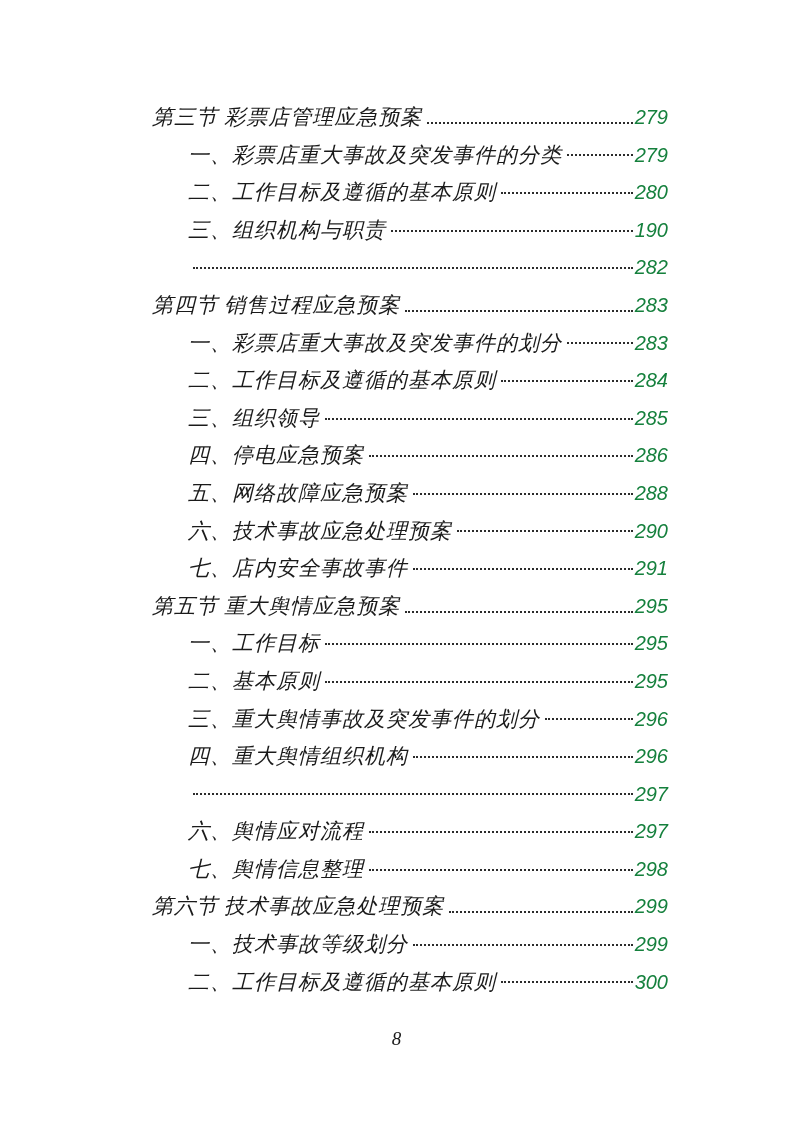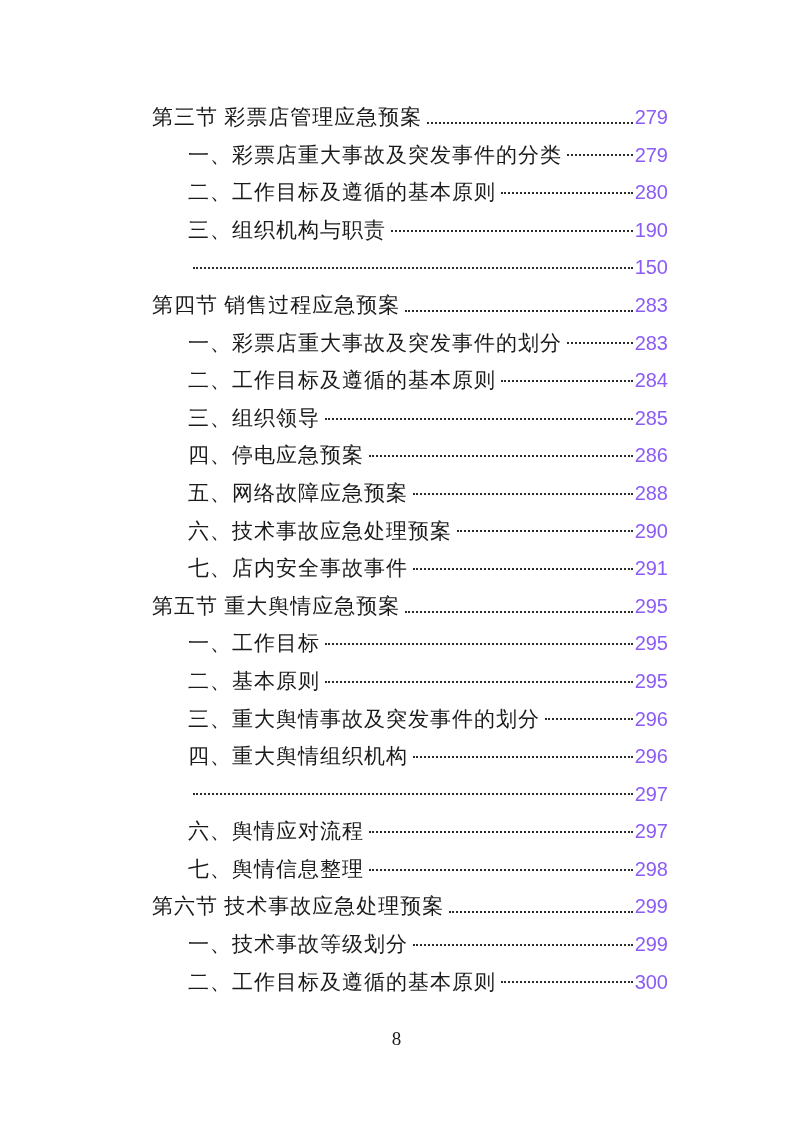--- a/index.html
+++ b/index.html
@@ -8,20 +8,21 @@
     background: #ffffff;
   }
   .page {
     position: relative;
     width: 793px;
     height: 1122px;
     background: #ffffff;
     overflow: hidden;
     font-family: "Liberation Serif", "DejaVu Serif", serif;
     color: #1a1a1a;
+    font-style: italic;
   }
   .toc {
     position: absolute;
     left: 152px;
     top: 99px;
     width: 516px;
   }
   .toc-row {
     display: flex;
     align-items: baseline;
@@ -41,21 +42,21 @@
   }
   .toc-leader {
     flex: 1 1 auto;
     min-width: 12px;
     border-bottom: 2px dotted #2b2b2b;
     margin: 0 2px 0 5px;
   }
   .toc-page {
     font-family: "Liberation Sans", "DejaVu Sans", sans-serif;
     font-size: 20px;
-    color: #8b5cf6;
+    color: #15803d;
   }
   .page-footer {
     position: absolute;
     left: 0;
     right: 0;
     top: 1028px;
     text-align: center;
   }
   .page-footer .num {
     font-size: 19px;
@@ -87,21 +88,21 @@
   </div>
 
   <div class="toc-row level-2">
     <span class="toc-label">三、组织机构与职责</span>
     <span class="toc-leader"></span>
     <span class="toc-page">190</span>
   </div>
 
   <div class="toc-row level-2">
     <span class="toc-leader"></span>
-    <span class="toc-page">150</span>
+    <span class="toc-page">282</span>
   </div>
 
   <div class="toc-row level-1">
     <span class="toc-label">第四节 销售过程应急预案</span>
     <span class="toc-leader"></span>
     <span class="toc-page">283</span>
   </div>
 
   <div class="toc-row level-2">
     <span class="toc-label">一、彩票店重大事故及突发事件的划分</span>

